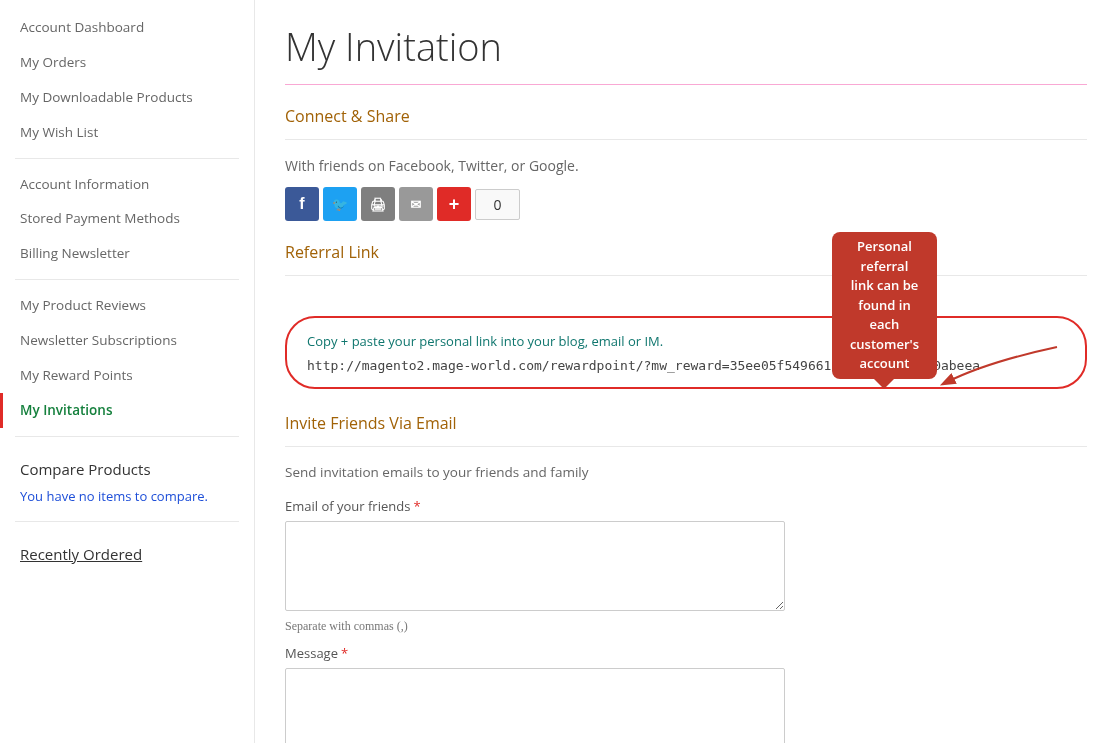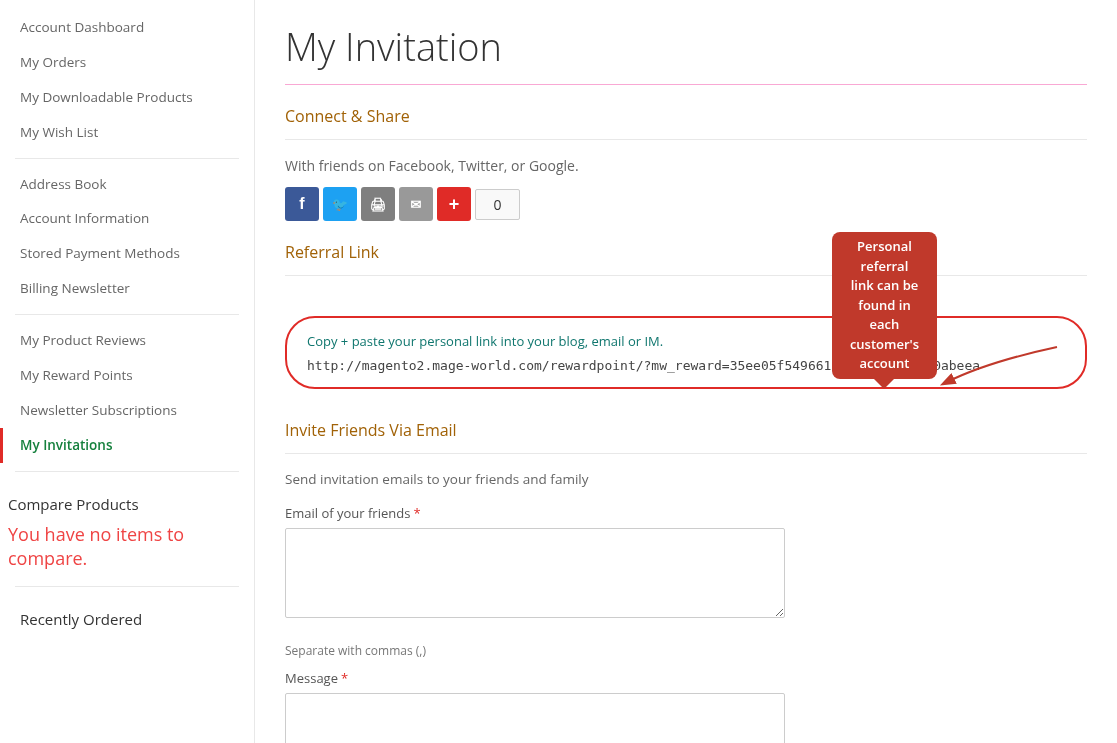--- a/index.html
+++ b/index.html
@@ -27,33 +27,34 @@
       font-weight: 600;
       border-left: 3px solid #e02b27;
       padding-left: 17px;
     }
     .sidebar-divider {
       border: none;
       border-top: 1px solid #e8e8e8;
       margin: 8px 15px;
     }
     .sidebar-compare {
-      padding: 14px 8px 8px;
+      padding: 14px 20px 8px;
     }
     .sidebar-compare-title {
       font-size: 15px;
       color: #333;
       margin-bottom: 8px;
     }
     .sidebar-compare-text {
-      font-size: 18px;
-      color: #ef4444;
+      font-size: 13px;
+      color: #1d4ed8;
     }
     .sidebar-recently {
       padding: 14px 20px 8px;
+      text-decoration: underline;
     }
     .sidebar-recently-title {
       font-size: 15px;
       color: #333;
     }
 
     
     .main {
       flex: 1;
       padding: 20px 30px;
@@ -111,21 +112,21 @@
       color: #333;
       background: #f9f9f9;
       border-radius: 2px;
       min-width: 45px;
       text-align: center;
     }
 
     
     .referral-section {
       position: relative;
-      margin-bottom: 30px;
+      margin-bottom: 23px;
     }
     .referral-box {
       border: 2px solid #e02b27;
       border-radius: 30px;
       padding: 14px 20px;
       margin-top: 10px;
     }
     .referral-instruction {
       font-size: 13px;
       color: #0f766e;
@@ -170,22 +171,23 @@
       margin-bottom: 6px;
       display: block;
     }
     .form-label .required {
       color: #e02b27;
       margin-left: 3px;
     }
     .form-note {
       font-size: 12px;
       color: #777;
-      margin-top: 20px;
+      margin-top: 4px;
       margin-bottom: 10px;
+      font-family: Liberation Serif, serif;
     }
     .form-textarea {
       width: 100%;
       max-width: 500px;
       height: 90px;
       border: 1px solid #ccc;
       border-radius: 2px;
       padding: 8px;
       font-size: 13px;
       resize: vertical;
@@ -207,28 +209,27 @@
 
 <div class="layout">
 
   <div class="sidebar">
     <div id="sidebar-items-container">
         <div class="sidebar-item">Account Dashboard</div>
         <div class="sidebar-item">My Orders</div>
         <div class="sidebar-item">My Downloadable Products</div>
         <div class="sidebar-item">My Wish List</div>
         <hr class="sidebar-divider">
-        <div class="sidebar-item">Address Book</div>
         <div class="sidebar-item">Account Information</div>
         <div class="sidebar-item">Stored Payment Methods</div>
         <div class="sidebar-item">Billing Newsletter</div>
         <hr class="sidebar-divider">
         <div class="sidebar-item">My Product Reviews</div>
+        <div class="sidebar-item">Newsletter Subscriptions</div>
         <div class="sidebar-item">My Reward Points</div>
-        <div class="sidebar-item">Newsletter Subscriptions</div>
         <div class="sidebar-item active">My Invitations</div>
       </div>
     <hr class="sidebar-divider">
     <div class="sidebar-compare">
       <div class="sidebar-compare-title">Compare Products</div>
       <div class="sidebar-compare-text">You have no items to compare.</div>
     </div>
     <hr class="sidebar-divider">
     <div class="sidebar-recently">
       <div class="sidebar-recently-title">Recently Ordered</div>

